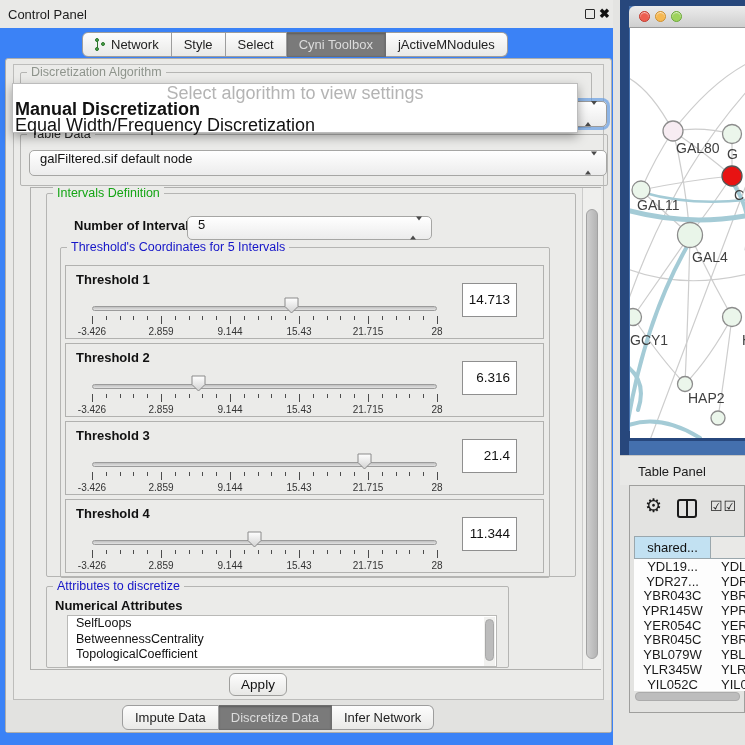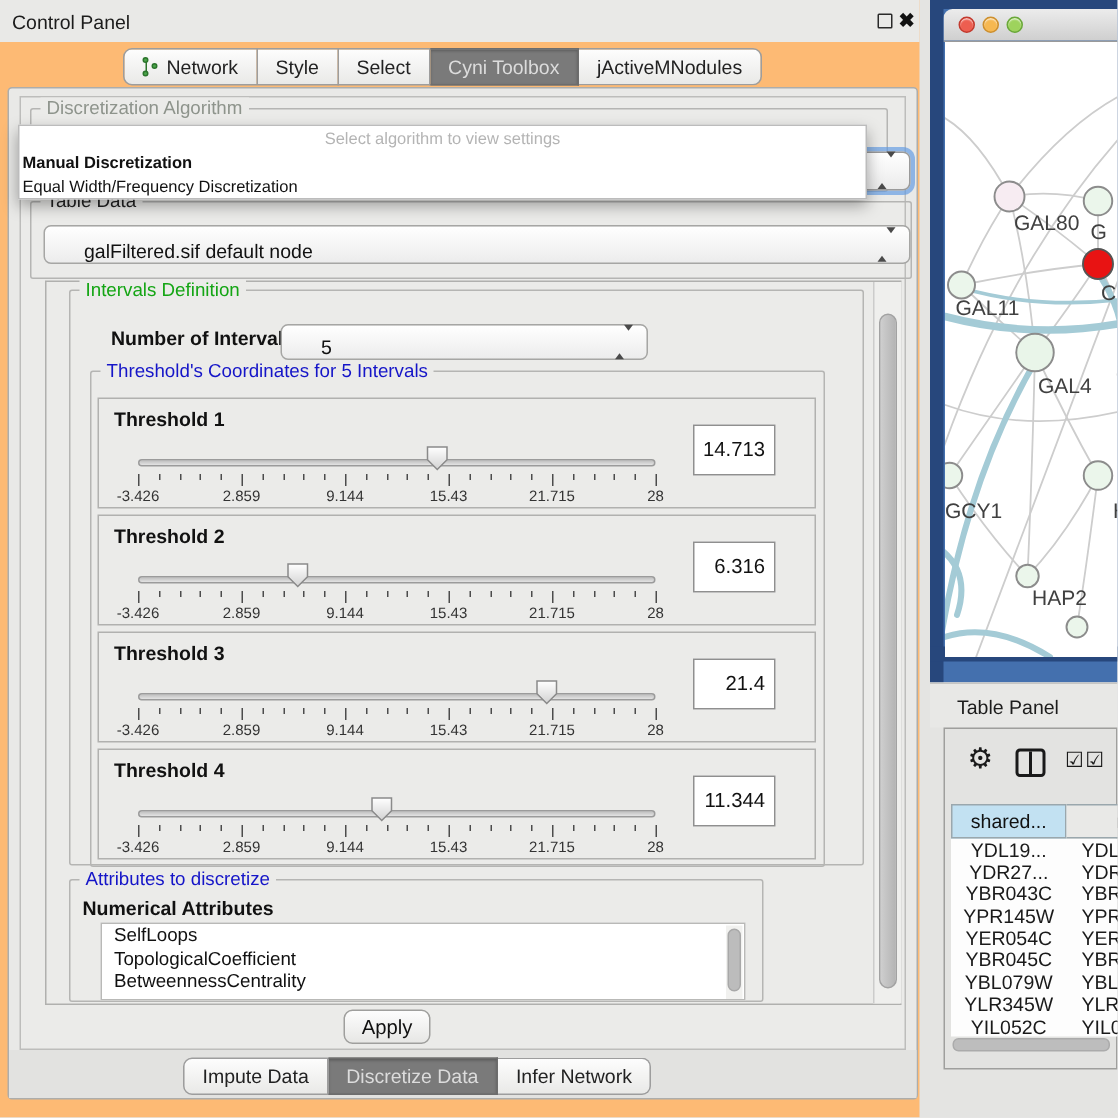--- a/index.html
+++ b/index.html
@@ -1,21 +1,21 @@
 <!DOCTYPE html>
 <html><head>
 <meta charset="utf-8">
 <style>
   * { margin:0; padding:0; box-sizing:border-box; }
   html,body { width:745px; height:745px; }
   body { font-family:"Liberation Sans", sans-serif; background:#e4e4e2; overflow:hidden; }
   #root { position:relative; width:745px; height:745px; background:#e4e4e2; }
 
   
-  .cp { position:absolute; left:0; top:0; width:613px; height:745px; background:#fdba74; }
+  .cp { position:absolute; left:0; top:0; width:613px; height:745px; background:#3b82f6; }
   .cp-titlebar { position:absolute; left:0; top:0; width:613px; height:28px; background:#e9e9e7; }
   .cp-title { position:absolute; left:8px; top:7px; font-size:13px; color:#1c1c1c; }
   .float-btn { position:absolute; left:585px; top:9px; width:10px; height:10px; border:1.6px solid #2a2a2a; border-radius:1px; }
   .close-btn { position:absolute; left:599px; top:6px; font-size:13px; font-weight:bold; color:#111; }
 
   .tabbar { position:absolute; left:82px; top:32px; height:25px; display:flex; }
   .seg { height:25px; line-height:24px; font-size:13px; color:#222; padding:0 12px;
          background:linear-gradient(#fdfdfd,#e9e9e7); border:1px solid #9d9d9d; border-left:none;
          white-space:nowrap; display:flex; align-items:center; gap:5px; }
   .seg.first { border-left:1px solid #9d9d9d; border-radius:6px 0 0 6px; }
@@ -32,27 +32,27 @@
   .group { position:absolute; border:1px solid #b5b5b3; border-radius:2px; }
   .group-title { position:absolute; top:-8px; left:6px; background:#ebebe9; padding:0 4px; font-size:12.5px; white-space:nowrap; }
   .gt-green { color:#14a514; } .gt-blue { color:#1515c8; } .gt-plain { color:#222; } .gt-dim { color:#8e948c; }
 
   
   .algo-combo { position:absolute; left:10px; top:28px; width:576px; height:26px; border-radius:5px;
     background:linear-gradient(#ffffff,#ebebeb); border:1px solid #9a9a9a; box-shadow:0 0 0 3px rgba(92,152,227,.65); }
 
   
   .popup { position:absolute; left:12px; top:83px; width:566px; height:50px; background:#ffffff;
-    border:1px solid #bcbcbc; box-shadow:0 4px 10px rgba(0,0,0,.35); z-index:50; font-size:11px; }
+    border:1px solid #bcbcbc; box-shadow:0 4px 10px rgba(0,0,0,.35); z-index:50; font-size:18px; }
   .popup .prompt { height:17px; line-height:18px; text-align:center; color:#b4b4b4; }
   .popup .opt { height:16px; line-height:16px; padding-left:2px; color:#111; white-space:nowrap; }
   .popup .opt.bold { font-weight:bold; }
 
   .combo { background:linear-gradient(#ffffff,#ececec); border:1px solid #a6a6a4; border-radius:5px;
-           font-size:13px; color:#111; position:absolute; display:flex; align-items:flex-end; padding-left:26px; }
+           font-size:13px; color:#111; position:absolute; display:flex; align-items:flex-start; padding-left:10px; }
   .stepper { position:absolute; right:9px; top:50%; transform:translateY(-50%); }
   .stepper .up { width:0; height:0; border-left:3.5px solid transparent; border-right:3.5px solid transparent; border-bottom:4.5px solid #4a4a4a; margin-bottom:2px; }
   .stepper .dn { width:0; height:0; border-left:3.5px solid transparent; border-right:3.5px solid transparent; border-top:4.5px solid #4a4a4a; }
 
   .scrollpanel { position:absolute; left:30px; top:187px; width:571px; height:483px; border:1px solid #b0b0ae; background:#ebebe9; }
   .vsb-track { position:absolute; left:551px; top:0; width:19px; height:481px; background:#efefed; border-left:1px solid #cccccb; }
   .vsb-thumb { position:absolute; left:3px; top:21px; width:12px; height:450px; border-radius:6px;
                background:linear-gradient(90deg,#cfcfcf,#b4b4b4); border:1px solid #a2a2a2; }
 
   .bold-label { font-weight:bold; font-size:13px; color:#111; position:absolute; white-space:nowrap; }
@@ -376,22 +376,22 @@
             <div class="value-box">11.344</div>
           </div>
         </div>
       </div>
 
       <div class="group" style="left:15px; top:398px; width:463px; height:82px;">
         <span class="group-title gt-blue">Attributes to discretize</span>
         <span class="bold-label" style="left:8px; top:11px;">Numerical Attributes</span>
         <div class="attr-list">
           <div class="item">SelfLoops</div>
+          <div class="item">BetweennessCentrality</div>
           <div class="item">TopologicalCoefficient</div>
-          <div class="item">BetweennessCentrality</div>
           <div class="attr-sb">
               <i></i>
             </div>
         </div>
       </div>
 
       <div class="vsb-track">
           <div class="vsb-thumb"></div>
         </div>
     </div>

